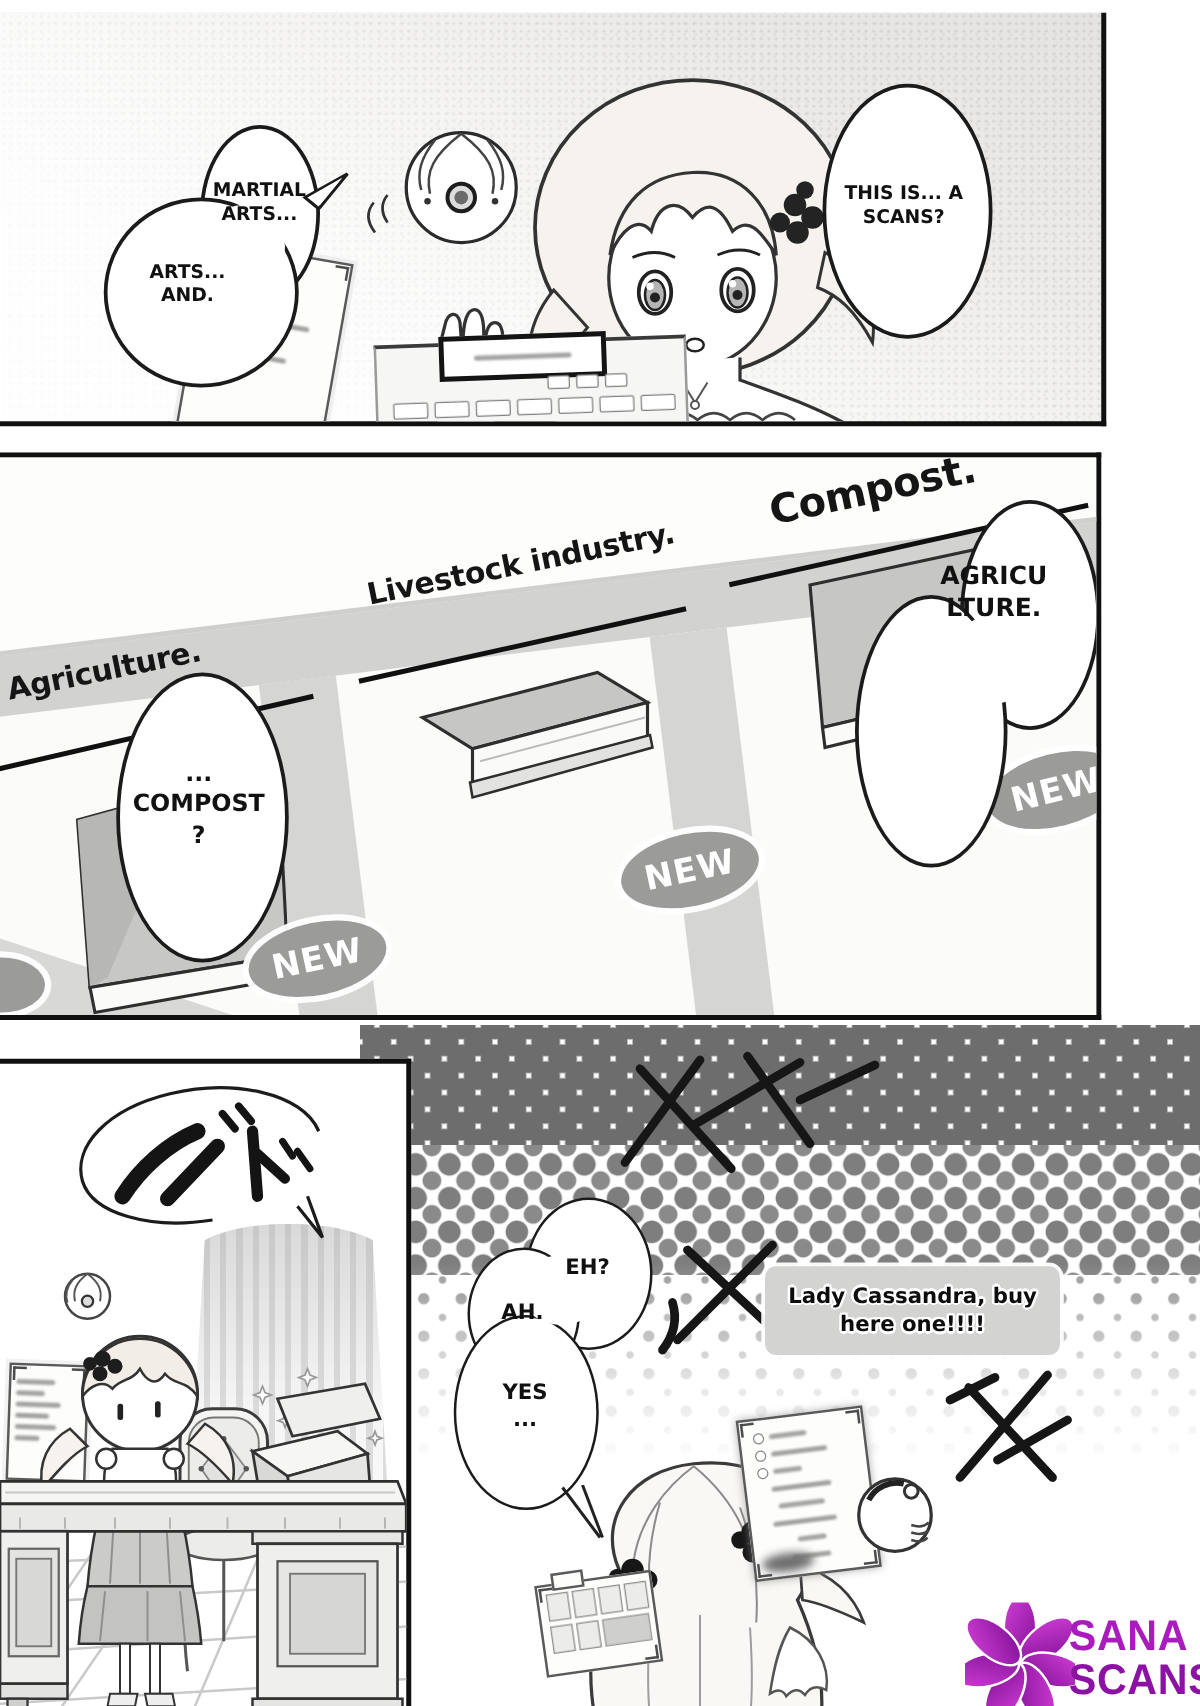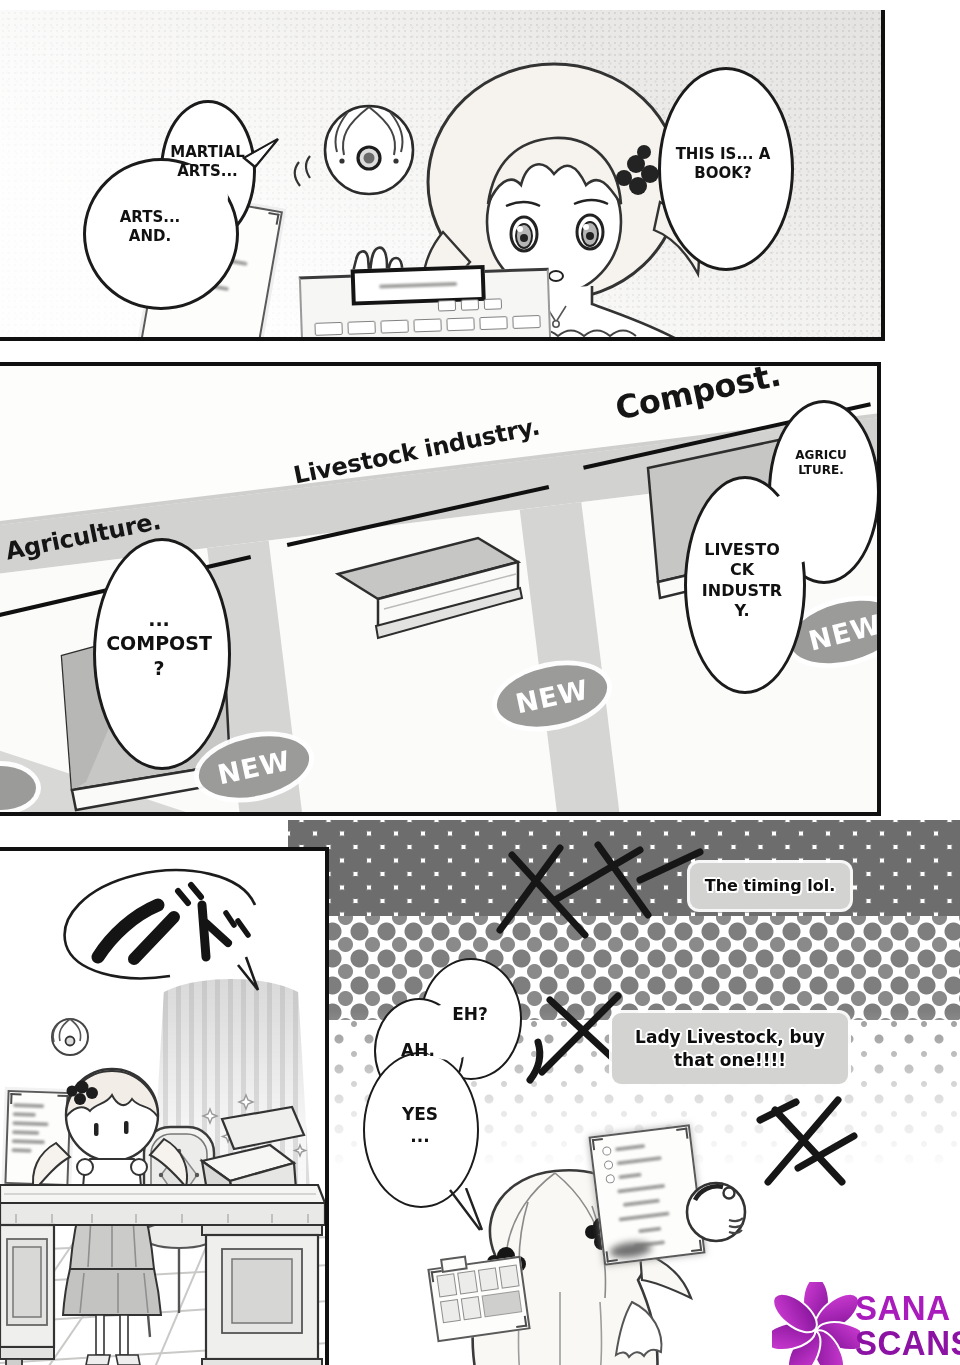--- a/index.html
+++ b/index.html
@@ -119,21 +119,21 @@
       <polygon points="4,22 38,3 15,31" fill="#fff" stroke="#1b1b1b" stroke-width="2.5"></polygon>
       <polygon points="6,22 34,6 16,28" fill="#fff" stroke="none"></polygon>
     </svg>
     <div class="btext pre" style="left:155px;top:133px;width:105px;font-size:15px;">MARTIAL
 ARTS...</div>
     <div class="btext pre" style="left:92px;top:198px;width:116px;font-size:15px;">ARTS...
 AND.</div>
 
     <div class="lobe" style="left:658px;top:57px;width:130px;height:198px;"></div>
     <div class="btext pre" style="left:653px;top:135px;width:140px;font-size:15px;">THIS IS... A
-BOOK?</div>
+SCANS?</div>
 
     <svg class="abs" style="left:285px;top:92px;z-index:2;" width="136" height="102" viewBox="0 0 136 102">
       <path d="M14,60 q-9,11 1,24 M25,54 q-8,10 0,22" stroke="#333" stroke-width="2.2" fill="none"></path>
       <circle cx="84" cy="48" r="44" fill="#fff" stroke="#2b2b2b" stroke-width="2.6"></circle>
       <path d="M84,5 C62,22 55,35 59,53 M84,5 C106,22 113,35 109,53 M63,10 C52,24 48,36 52,50 M105,10 C116,24 120,36 116,50" stroke="#444" stroke-width="2" fill="none"></path>
       <circle cx="84" cy="56" r="11" fill="#dcdcdc" stroke="#1d1d1d" stroke-width="3.2"></circle>
       <circle cx="84" cy="56" r="5.5" fill="#6a6a6a"></circle>
       <circle cx="57" cy="59" r="2.6" fill="#333"></circle>
         <circle cx="111" cy="59" r="2.6" fill="#333"></circle>
     </svg>
@@ -270,26 +270,22 @@
     <div class="newbadge" style="left:-34px;top:400px;width:70px;height:44px;"></div>
 
     <div class="lobe" style="left:93px;top:172px;width:132px;height:226px;"></div>
     <div class="btext pre" style="left:95px;top:241px;width:128px;font-size:19px;">...
 COMPOST
 ?</div>
 
     <div class="lobe" style="left:768px;top:34px;width:106px;height:178px;"></div>
     <div class="lobe" style="left:684px;top:110px;width:116px;height:212px;"></div>
     <div class="patch" style="left:762px;top:126px;width:62px;height:72px;"></div>
-    <div class="btext pre" style="left:770px;top:82px;width:102px;font-size:12px;">AGRICU
+    <div class="btext pre" style="left:744px;top:82px;width:102px;font-size:20px;">AGRICU
 LTURE.</div>
-    <div class="btext pre" style="left:687px;top:174px;width:110px;font-size:16px;">LIVESTO
-CK
-INDUSTR
-Y.</div>
   </div>
 
   <div class="ht ht1"></div>
   <div class="ht ht2"></div>
   <div class="ht ht3"></div>
   <div class="abs htfade"></div>
 
   <svg class="abs" style="left:330px;top:820px;z-index:2;" width="630" height="545" viewBox="0 0 630 545">
     <g stroke="#161616" stroke-width="7" stroke-linecap="round" fill="none">
       <g>
@@ -306,25 +302,22 @@
       </g>
       <g>
         <path d="M438,352 L508,270"></path>
           <path d="M445,280 L512,352"></path>
         <path d="M430,290 L466,272"></path>
           <path d="M468,338 L524,306"></path>
       </g>
     </g>
   </svg>
 
-  <div class="cbox" style="left:690px;top:853px;width:160px;height:46px;font-size:16px;">
-    <span>The timing lol.</span>
-  </div>
   <div class="cbox" style="left:612px;top:1003px;width:236px;height:71px;font-size:17px;">
-    <span>Lady Livestock, buy that one!!!!</span>
+    <span>Lady Cassandra, buy here one!!!!</span>
   </div>
 
   <div class="lobe" style="left:420px;top:948px;width:98px;height:118px;border-width:2.6px;z-index:7;"></div>
   <div class="lobe" style="left:374px;top:988px;width:86px;height:102px;border-width:2.6px;z-index:7;"></div>
   <div class="lobe" style="left:363px;top:1042px;width:112px;height:152px;border-width:2.6px;z-index:7;"></div>
   <div class="patch" style="left:416px;top:994px;width:66px;height:56px;z-index:7;"></div>
   <div class="patch" style="left:392px;top:1052px;width:66px;height:60px;z-index:7;"></div>
   <svg class="abs" style="left:444px;top:1178px;z-index:7;" width="44" height="46" viewBox="0 0 44 46">
     <path d="M6,2 L36,42 M22,0 L38,42" stroke="#222" stroke-width="2.4" fill="none"></path>
   </svg>

